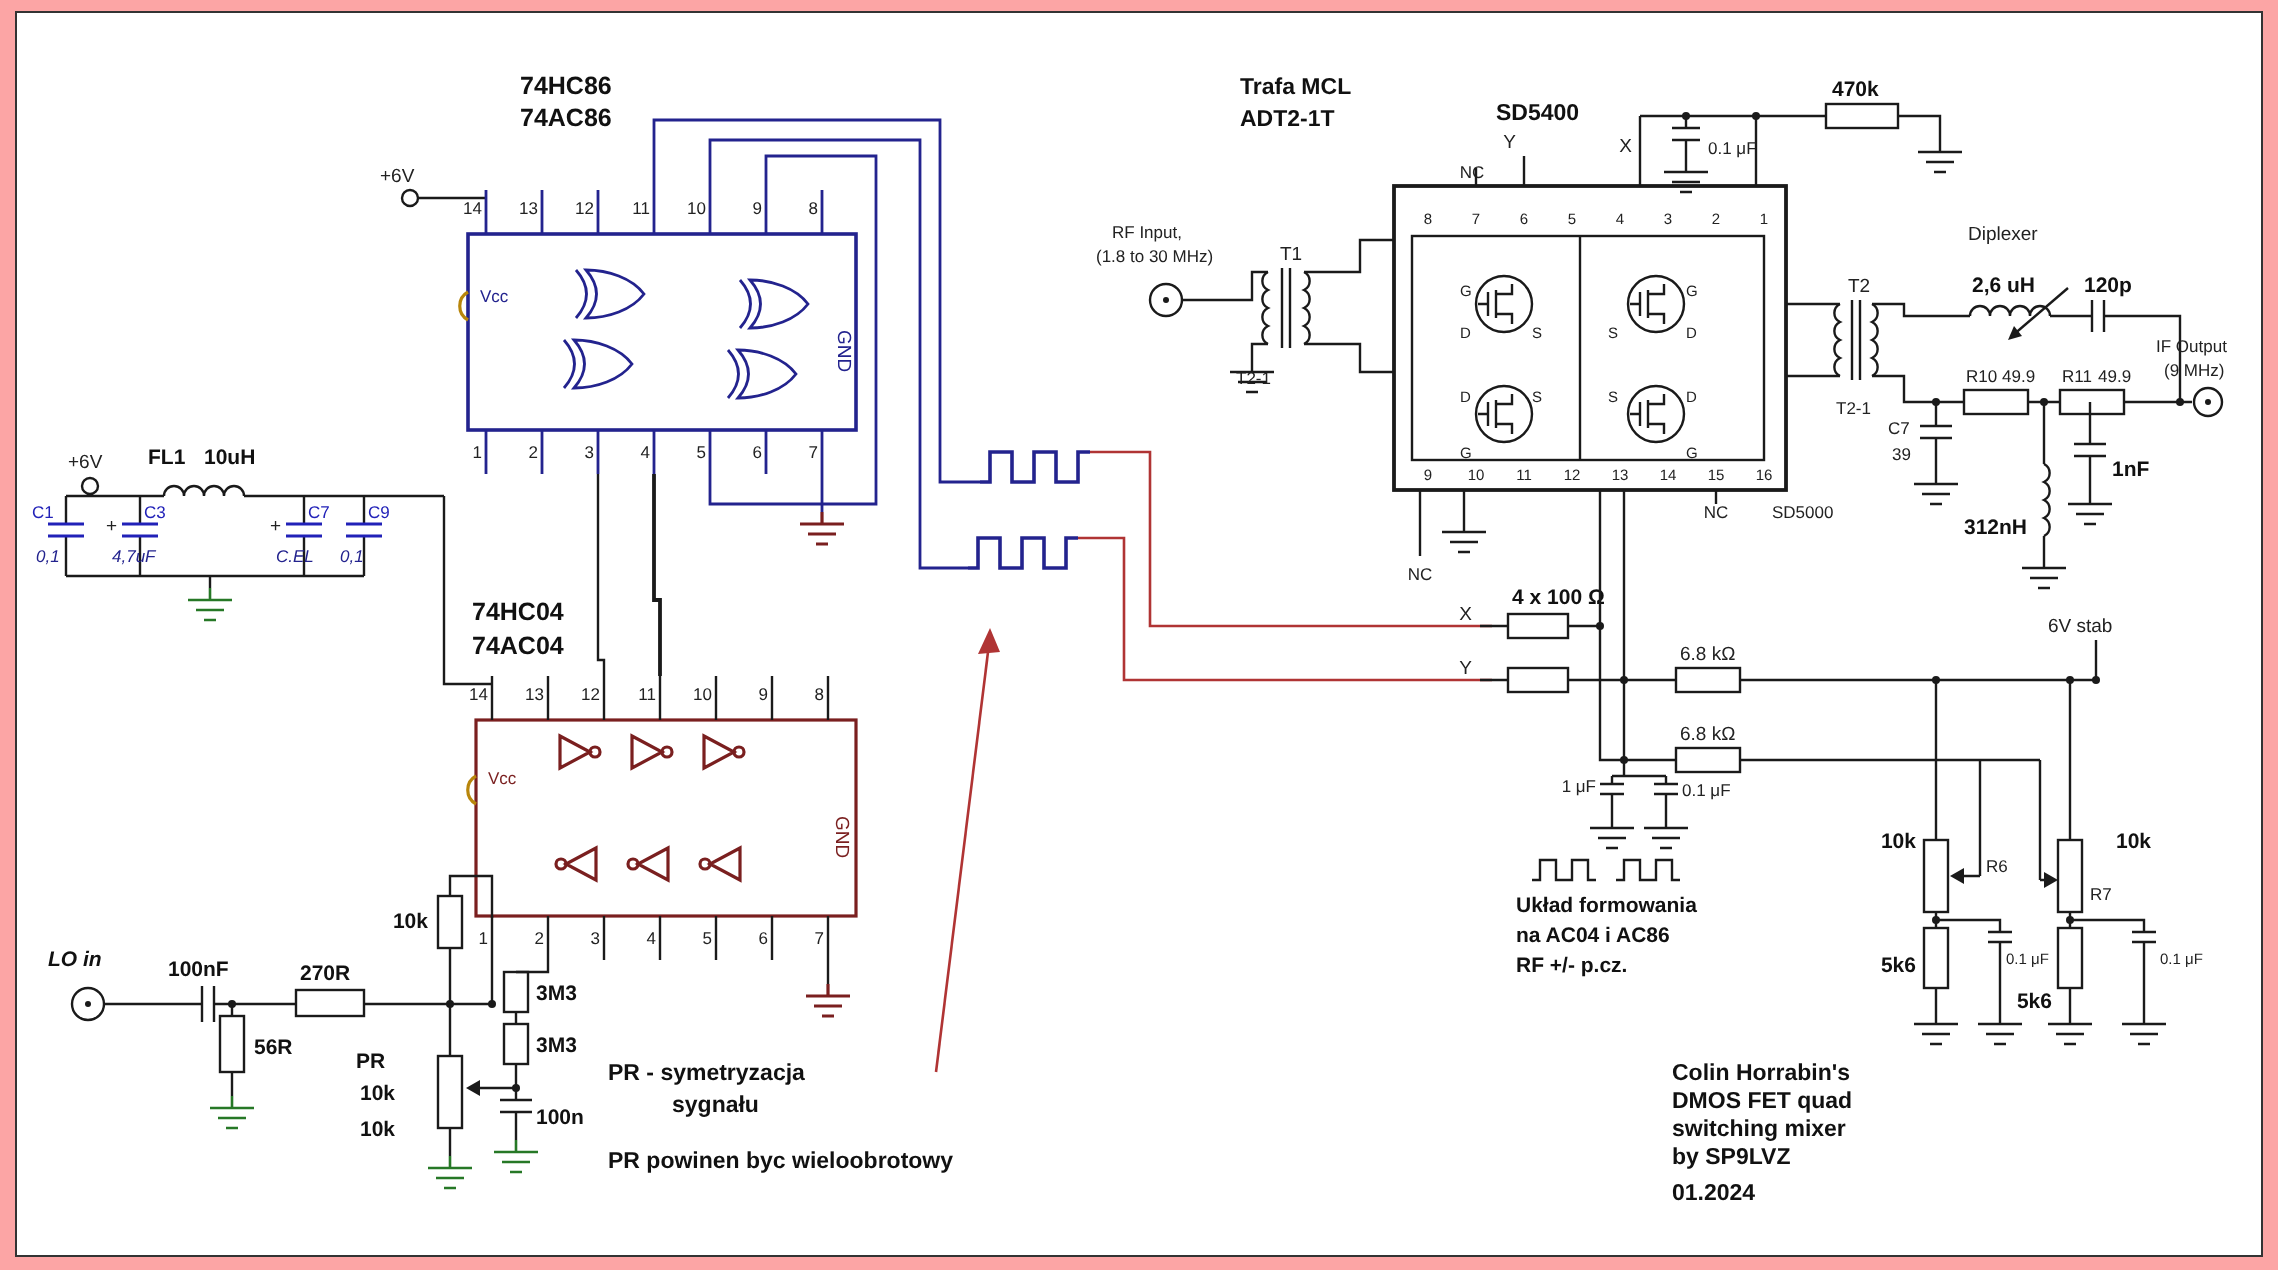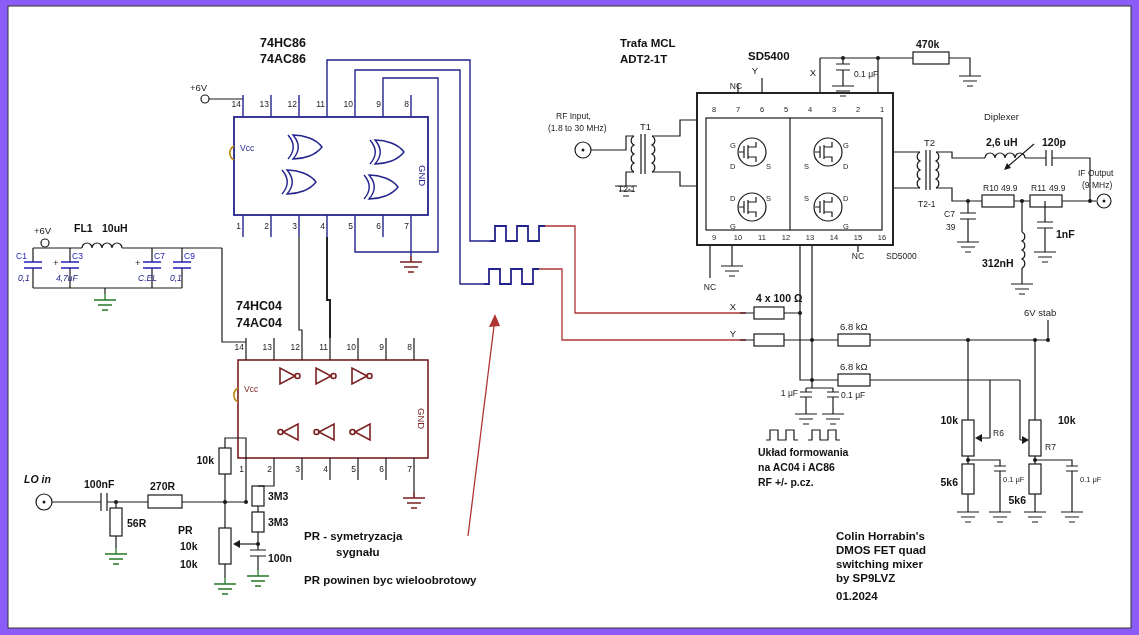--- a/index.html
+++ b/index.html
@@ -1,16 +1,16 @@
 <!DOCTYPE html>
 <html><head>
 <meta charset="utf-8">
 <style>
   html,body{margin:0;padding:0;background:#fff;}
-  .page{width:1139px;height:635px;position:relative;background:#8b5cf6;}
+  .page{width:1139px;height:635px;position:relative;background:#fca5a5;}
   svg{display:block;}
   text{font-family:"Liberation Sans","DejaVu Sans",sans-serif;}
   .t7{font-size:7.5px;fill:#222}
   .t8{font-size:8.5px;fill:#222}
   .t9{font-size:9.5px;fill:#222}
   .b10{font-size:10.5px;font-weight:bold;fill:#111}
   .b11{font-size:11.5px;font-weight:bold;fill:#111}
   .b12{font-size:12.5px;font-weight:bold;fill:#111}
   .it{font-style:italic}
   .navy{fill:#23238e}

